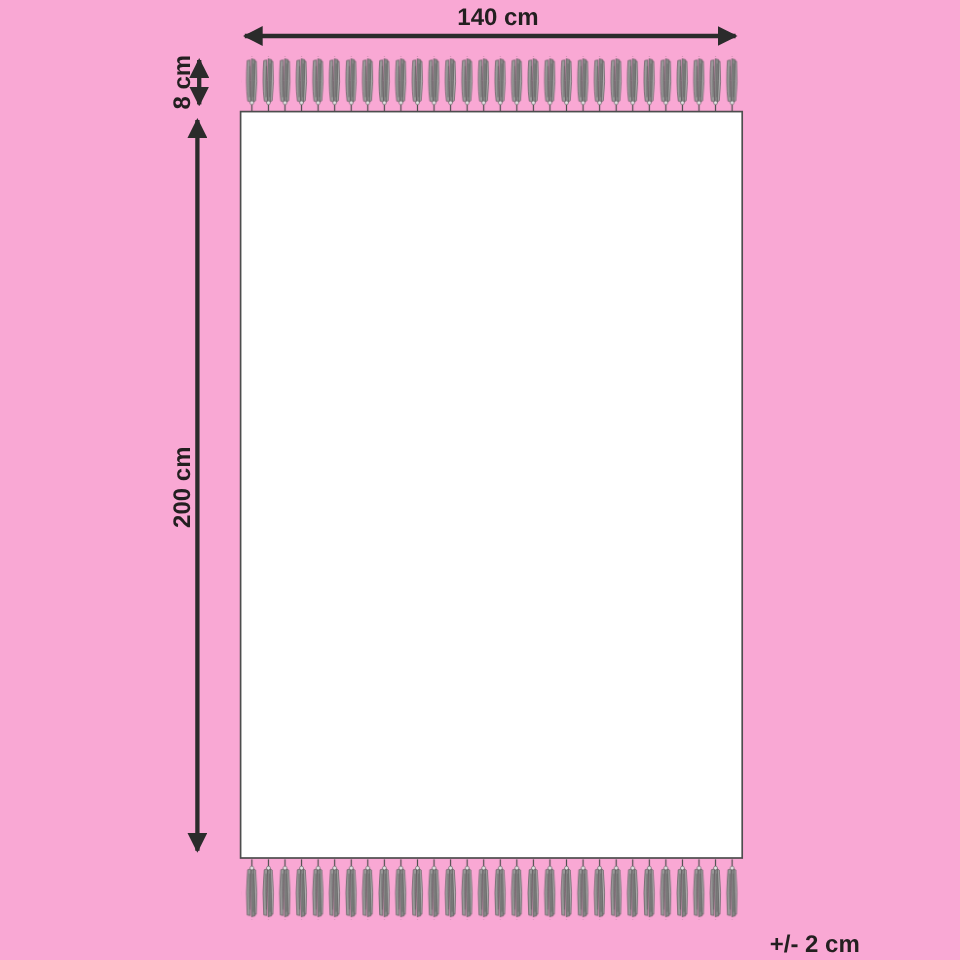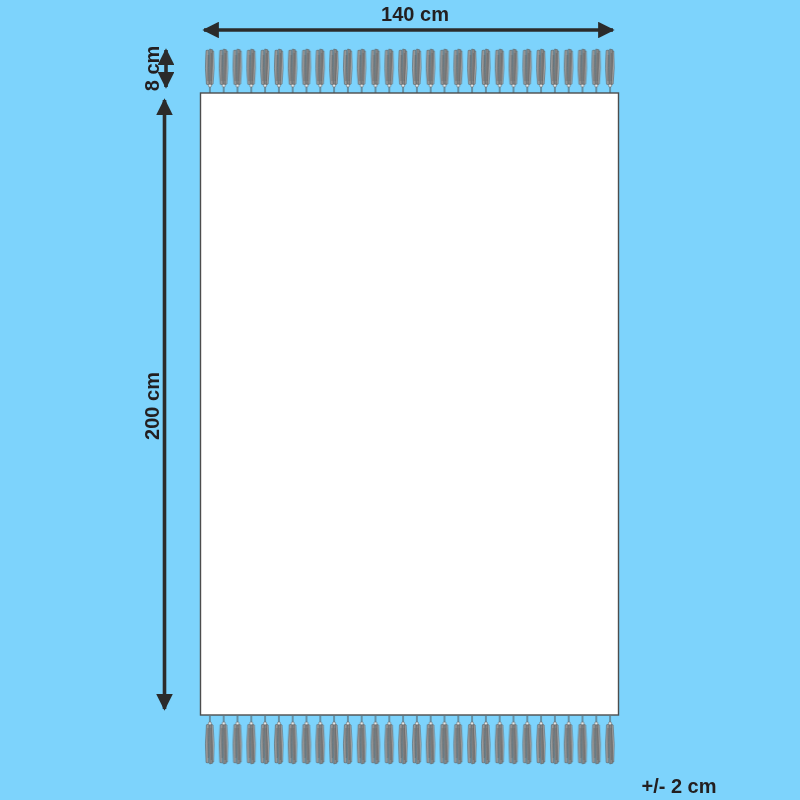--- a/index.html
+++ b/index.html
@@ -4,21 +4,21 @@
 <style>
   html, body {
     margin: 0;
     padding: 0;
     background: #ffffff;
   }
   .canvas {
     position: relative;
     width: 800px;
     height: 800px;
-    background: #7dd3fc;
+    background: #f9a8d4;
     overflow: hidden;
   }
   svg {
     display: block;
   }
   .dim-label {
     font-family: "Liberation Sans", "DejaVu Sans", sans-serif;
     font-weight: bold;
     font-size: 20px;
     fill: #231f20;

